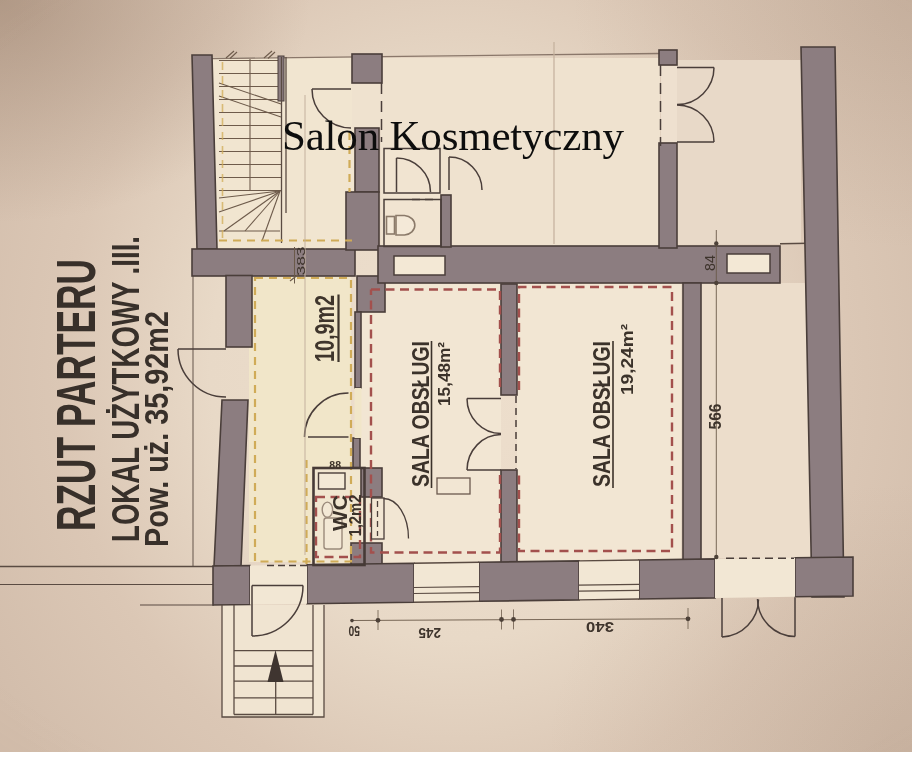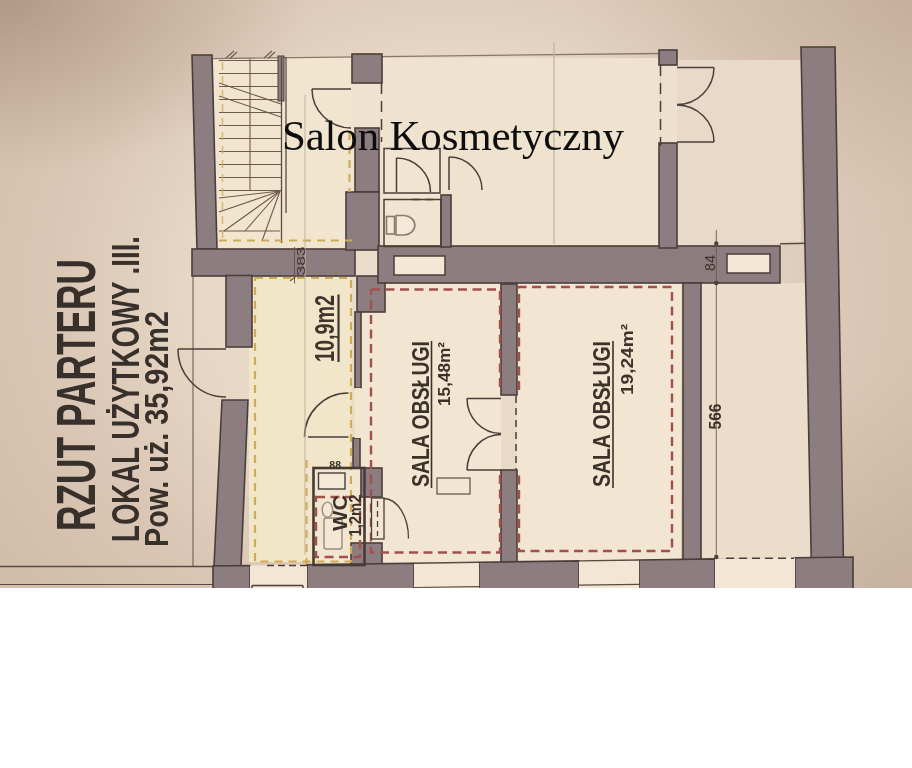--- a/index.html
+++ b/index.html
@@ -1,16 +1,16 @@
 <!DOCTYPE html>
 <html><head>
 <meta charset="utf-8">
 <style>
 html,body{margin:0;padding:0}
-#stage{position:relative;width:912px;height:588px;overflow:hidden;font-family:"Liberation Sans",sans-serif;background:
+#stage{position:relative;width:912px;height:752px;overflow:hidden;font-family:"Liberation Sans",sans-serif;background:
 radial-gradient(46% 40% at 0% 0%, rgba(130,102,82,0.40), rgba(130,102,82,0) 74%),
 radial-gradient(52% 46% at 100% 0%, rgba(138,110,90,0.17), rgba(138,110,90,0) 72%),
 radial-gradient(56% 50% at 100% 100%, rgba(138,110,90,0.14), rgba(138,110,90,0) 72%),
 radial-gradient(60% 80% at 50% 49%, #eedfcd 0%, #e8d9c7 45%, #dbc7b5 72%, #d2bdab 100%)}
 #plan{position:absolute;left:0;top:0;filter:blur(0.5px)}
 #vig{position:absolute;left:0;top:0;width:912px;height:768px;mix-blend-mode:multiply;pointer-events:none;background:
 radial-gradient(120% 100% at 53% 48%, rgba(255,255,255,0) 0%, rgba(255,255,255,0) 60%, rgba(193,168,148,0.15) 100%)}
 #title{position:absolute;left:282px;top:111px;font-family:"Liberation Serif",serif;font-size:43px;letter-spacing:-0.2px;color:#0d0d0d;white-space:nowrap}
 </style>
 </head>

